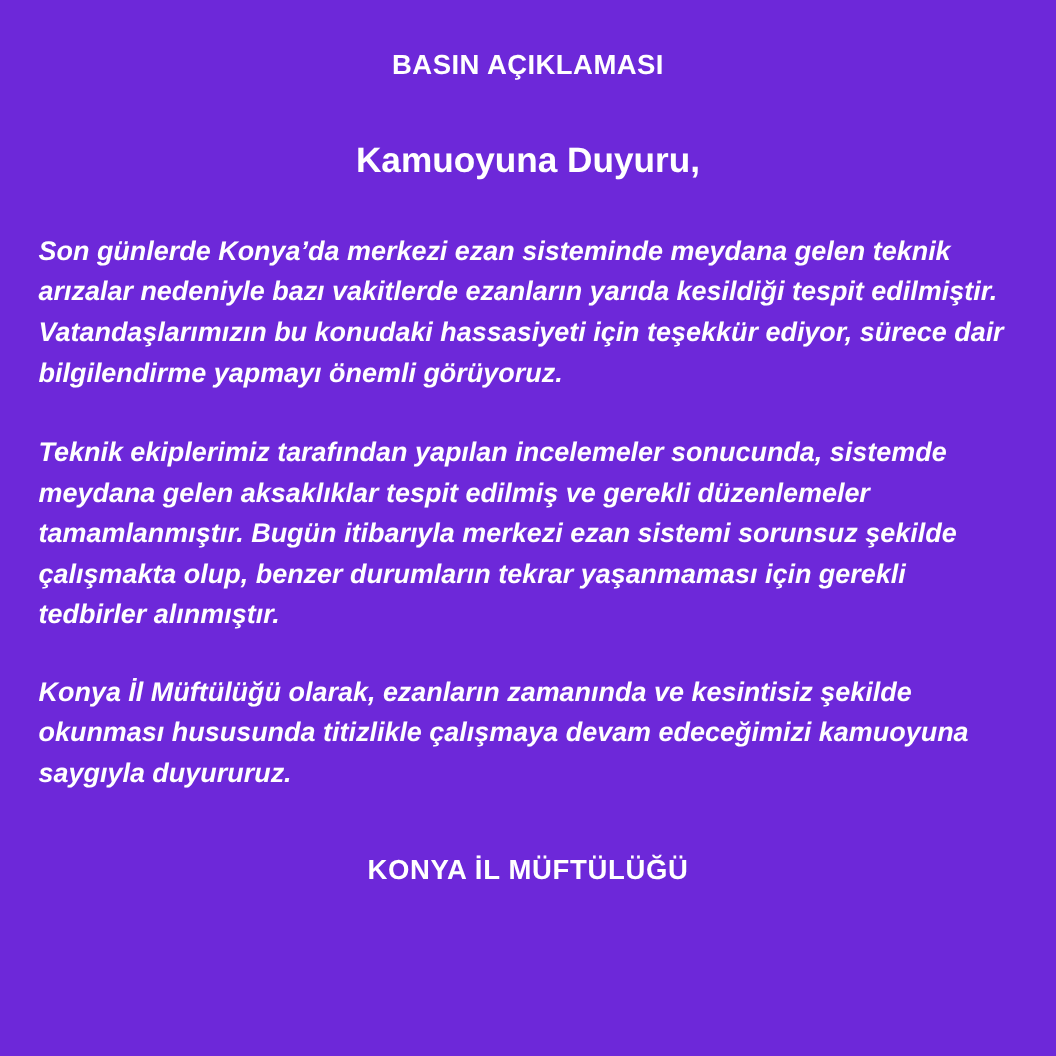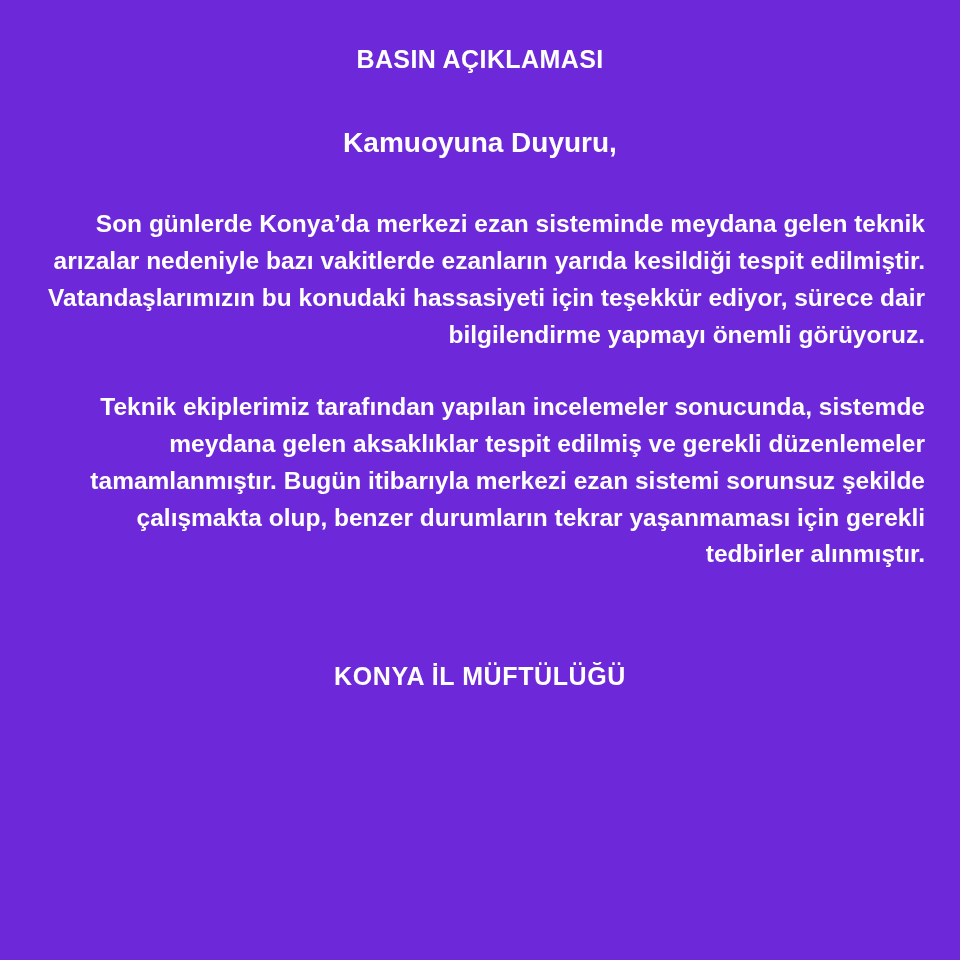--- a/index.html
+++ b/index.html
@@ -26,33 +26,34 @@
   }
   .heading {
     font-size: 25px;
     font-weight: bold;
     letter-spacing: 0.4px;
     text-align: center;
     line-height: 1.25;
     margin: 0;
   }
   .subheading {
-    font-size: 28px;
+    font-size: 32px;
     font-weight: bold;
     text-align: center;
     line-height: 1.25;
     margin: 0;
   }
   .body-par {
     font-size: 24.5px;
     font-weight: bold;
-    text-align: right;
+    text-align: left;
     line-height: 1.5;
     margin: 0;
     max-width: 890px;
+    font-style: italic;
   }
   .signature {
     font-size: 25px;
     font-weight: bold;
     letter-spacing: 0.6px;
     text-align: center;
     margin: 17px;
   }
   .gap-1 { height: 50px; }
   .gap-2 { height: 46px; }
@@ -74,18 +75,19 @@
   <div class="gap-2"></div>
 
   <p class="body-par">Son günlerde Konya’da merkezi ezan sisteminde meydana gelen teknik arızalar nedeniyle bazı vakitlerde ezanların yarıda kesildiği tespit edilmiştir. Vatandaşlarımızın bu konudaki hassasiyeti için teşekkür ediyor, sürece dair bilgilendirme yapmayı önemli görüyoruz.</p>
 
   <div class="gap-3"></div>
 
   <p class="body-par">Teknik ekiplerimiz tarafından yapılan incelemeler sonucunda, sistemde meydana gelen aksaklıklar tespit edilmiş ve gerekli düzenlemeler tamamlanmıştır. Bugün itibarıyla merkezi ezan sistemi sorunsuz şekilde çalışmakta olup, benzer durumların tekrar yaşanmaması için gerekli tedbirler alınmıştır.</p>
 
   <div class="gap-4"></div>
 
+  <p class="body-par">Konya İl Müftülüğü olarak, ezanların zamanında ve kesintisiz şekilde okunması hususunda titizlikle çalışmaya devam edeceğimizi kamuoyuna saygıyla duyururuz.</p>
 
   <div class="gap-5"></div>
 
   <p class="signature">KONYA İL MÜFTÜLÜĞÜ</p>
 
 </div>
 
 </body></html>

